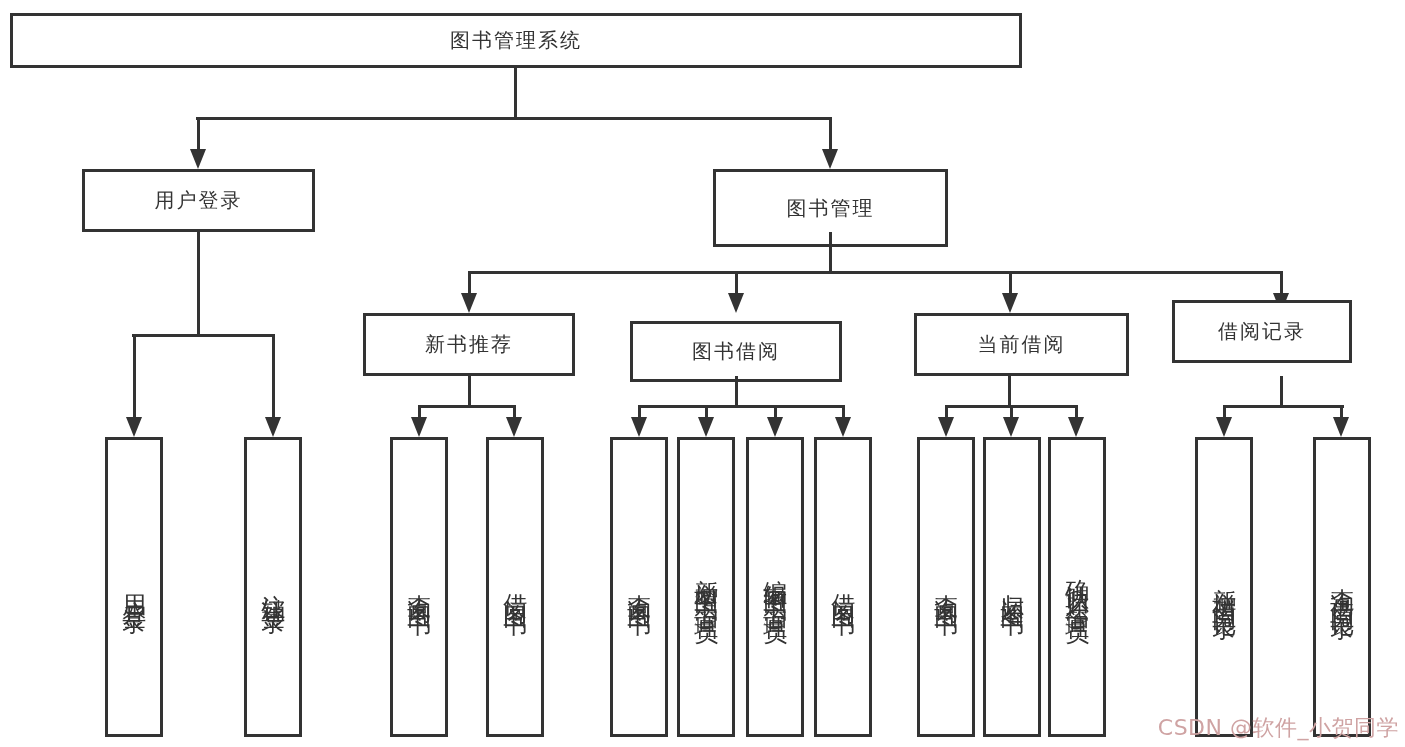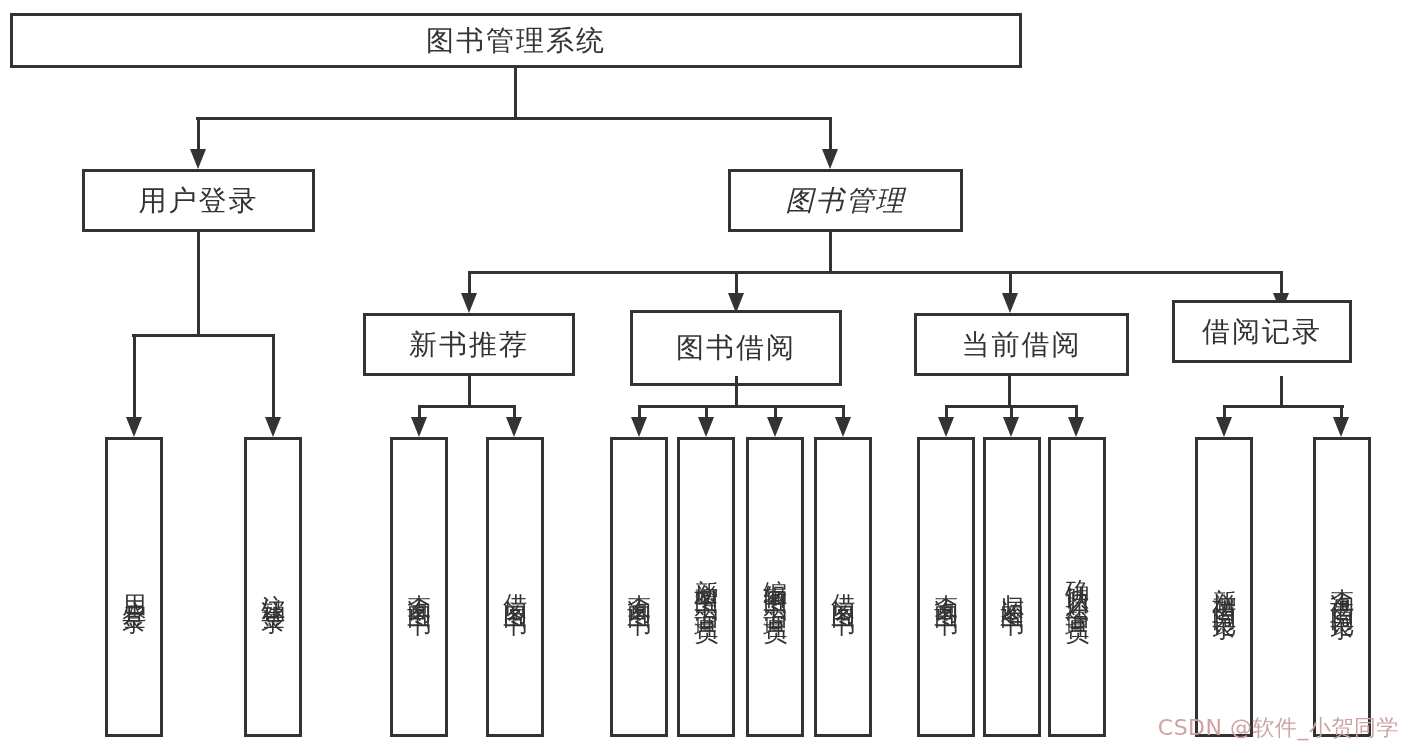--- a/index.html
+++ b/index.html
@@ -19,21 +19,21 @@
     font-family: "DejaVu Sans", "Liberation Sans", sans-serif;
   }
   .hbox {
     position: absolute;
     box-sizing: border-box;
     border: 3px solid var(--line);
     background: #fff;
     display: flex;
     align-items: center;
     justify-content: center;
-    font-size: 28px;
+    font-size: 20px;
     color: var(--text);
     letter-spacing: 2px;
   }
   .leaf {
     position: absolute;
     top: 437px;
     width: 58px;
     height: 300px;
     box-sizing: border-box;
     border: 3px solid var(--line);
@@ -77,42 +77,42 @@
   <div class="hbox" style="left:10px;top:13px;width:1012px;height:55px;">图书管理系统</div>
 
   <div class="vline" style="left:514px;top:66px;height:53px;"></div>
   <div class="hline" style="left:196px;top:117px;width:636px;"></div>
   <div class="vline" style="left:197px;top:117px;height:34px;"></div>
   <div class="arrow" style="left:190px;top:149px;"></div>
   <div class="vline" style="left:829px;top:117px;height:34px;"></div>
   <div class="arrow" style="left:822px;top:149px;"></div>
 
   <div class="hbox" style="left:82px;top:169px;width:233px;height:63px;">用户登录</div>
-  <div class="hbox" style="left:728px;top:169px;width:235px;height:63px;font-style:italic;">图书管理</div>
+  <div class="hbox" style="left:713px;top:169px;width:235px;height:78px;">图书管理</div>
 
   <div class="vline" style="left:197px;top:232px;height:104px;"></div>
   <div class="hline" style="left:132px;top:334px;width:143px;"></div>
   <div class="vline" style="left:133px;top:334px;height:85px;"></div>
   <div class="arrow" style="left:126px;top:417px;"></div>
   <div class="vline" style="left:272px;top:334px;height:85px;"></div>
   <div class="arrow" style="left:265px;top:417px;"></div>
 
   <div class="vline" style="left:829px;top:232px;height:40px;"></div>
   <div class="hline" style="left:468px;top:271px;width:814px;"></div>
   <div class="vline" style="left:468px;top:271px;height:24px;"></div>
   <div class="arrow" style="left:461px;top:293px;"></div>
   <div class="vline" style="left:735px;top:271px;height:24px;"></div>
   <div class="arrow" style="left:728px;top:293px;"></div>
   <div class="vline" style="left:1009px;top:271px;height:24px;"></div>
   <div class="arrow" style="left:1002px;top:293px;"></div>
   <div class="vline" style="left:1280px;top:271px;height:24px;"></div>
   <div class="arrow" style="left:1273px;top:293px;"></div>
 
   <div class="hbox" style="left:363px;top:313px;width:212px;height:63px;">新书推荐</div>
-  <div class="hbox" style="left:630px;top:310px;width:212px;height:76px;">图书借阅</div>
+  <div class="hbox" style="left:630px;top:321px;width:212px;height:61px;">图书借阅</div>
   <div class="hbox" style="left:902px;top:313px;width:215px;height:63px;margin-left:12px;">当前借阅</div>
   <div class="hbox" style="left:1172px;top:300px;width:180px;height:63px;">借阅记录</div>
 
   <div class="vline" style="left:468px;top:376px;height:31px;"></div>
   <div class="hline" style="left:418px;top:405px;width:98px;"></div>
   <div class="vline" style="left:418px;top:405px;height:13px;"></div>
   <div class="arrow" style="left:411px;top:417px;"></div>
   <div class="vline" style="left:513px;top:405px;height:13px;"></div>
   <div class="arrow" style="left:506px;top:417px;"></div>
 

